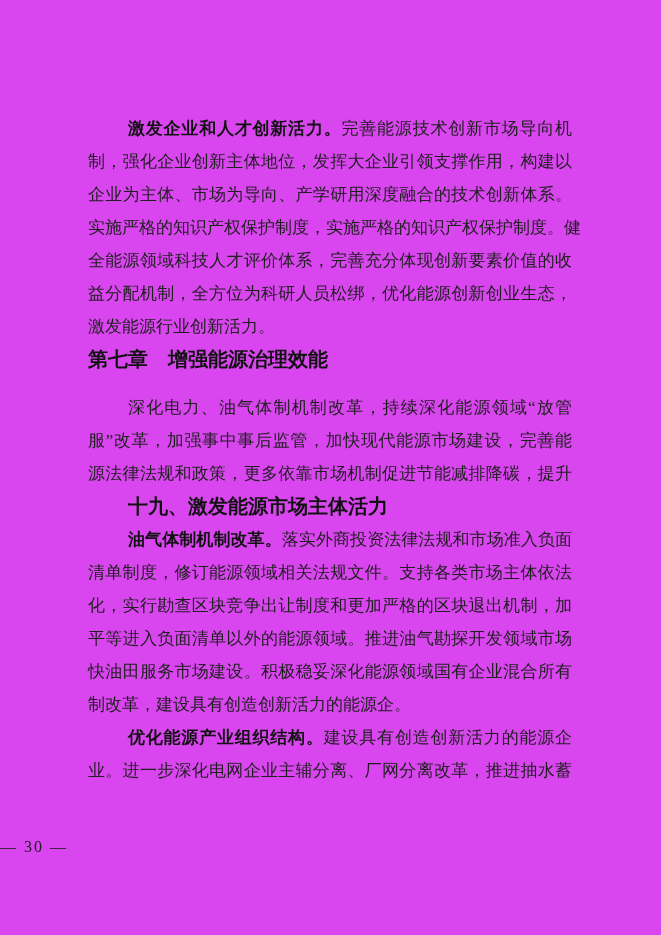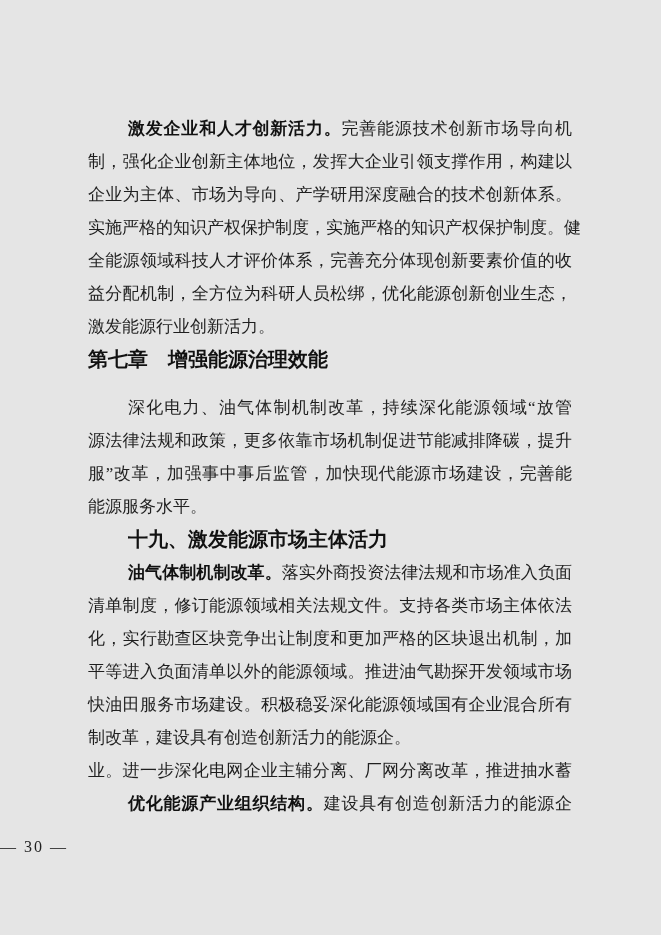--- a/index.html
+++ b/index.html
@@ -4,21 +4,21 @@
 <style>
   html, body {
     margin: 0;
     padding: 0;
     background: #ffffff;
   }
   .page {
     position: relative;
     width: 661px;
     height: 935px;
-    background: #e5e5e5;
+    background: #d946ef;
     color: #1f1f1f;
     font-family: "Liberation Serif", "DejaVu Serif", serif;
     overflow: hidden;
   }
   .content {
     position: absolute;
     left: 88px;
     top: 112px;
     width: 484px;
   }
@@ -91,37 +91,36 @@
       <div class="line">实施严格的知识产权保护制度，实施严格的知识产权保护制度。健</div>
       <div class="line">全能源领域科技人才评价体系，完善充分体现创新要素价值的收</div>
       <div class="line">益分配机制，全方位为科研人员松绑，优化能源创新创业生态，</div>
       <div class="line last">激发能源行业创新活力。</div>
     </div>
 
     <div class="chapter-heading">第七章　增强能源治理效能</div>
 
     <div class="para para-after-heading">
       <div class="line first">深化电力、油气体制机制改革，持续深化能源领域“放管</div>
+      <div class="line">服”改革，加强事中事后监管，加快现代能源市场建设，完善能</div>
       <div class="line">源法律法规和政策，更多依靠市场机制促进节能减排降碳，提升</div>
-      <div class="line">服”改革，加强事中事后监管，加快现代能源市场建设，完善能</div>
-      <div class="line last">能源服务水平。</div>
     </div>
 
     <div class="section-heading">十九、激发能源市场主体活力</div>
 
     <div class="para">
       <div class="line first"><span class="lead">油气体制机制改革。</span><span>落实外商投资法律法规和市场准入负面</span></div>
       <div class="line">清单制度，修订能源领域相关法规文件。支持各类市场主体依法</div>
       <div class="line">化，实行勘查区块竞争出让制度和更加严格的区块退出机制，加</div>
       <div class="line">平等进入负面清单以外的能源领域。推进油气勘探开发领域市场</div>
       <div class="line">快油田服务市场建设。积极稳妥深化能源领域国有企业混合所有</div>
       <div class="line last">制改革，建设具有创造创新活力的能源企。</div>
     </div>
 
     <div class="para">
+      <div class="line first"><span class="lead">优化能源产业组织结构。</span><span>建设具有创造创新活力的能源企</span></div>
       <div class="line">业。进一步深化电网企业主辅分离、厂网分离改革，推进抽水蓄</div>
-      <div class="line first"><span class="lead">优化能源产业组织结构。</span><span>建设具有创造创新活力的能源企</span></div>
     </div>
 
   </div>
 
   <div class="page-footer">— 30 —</div>
 </div>
 
 </body></html>

